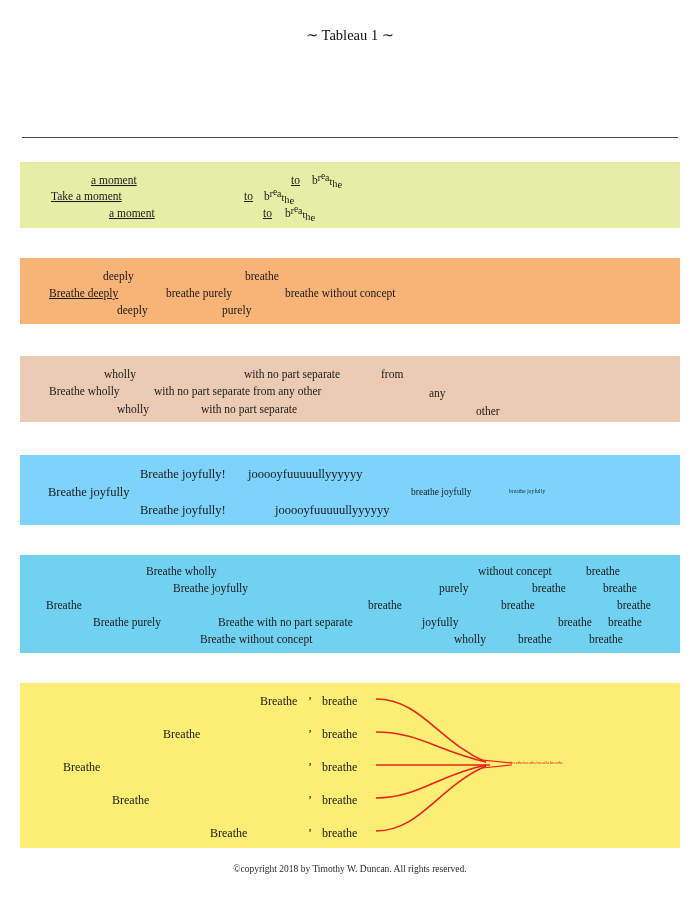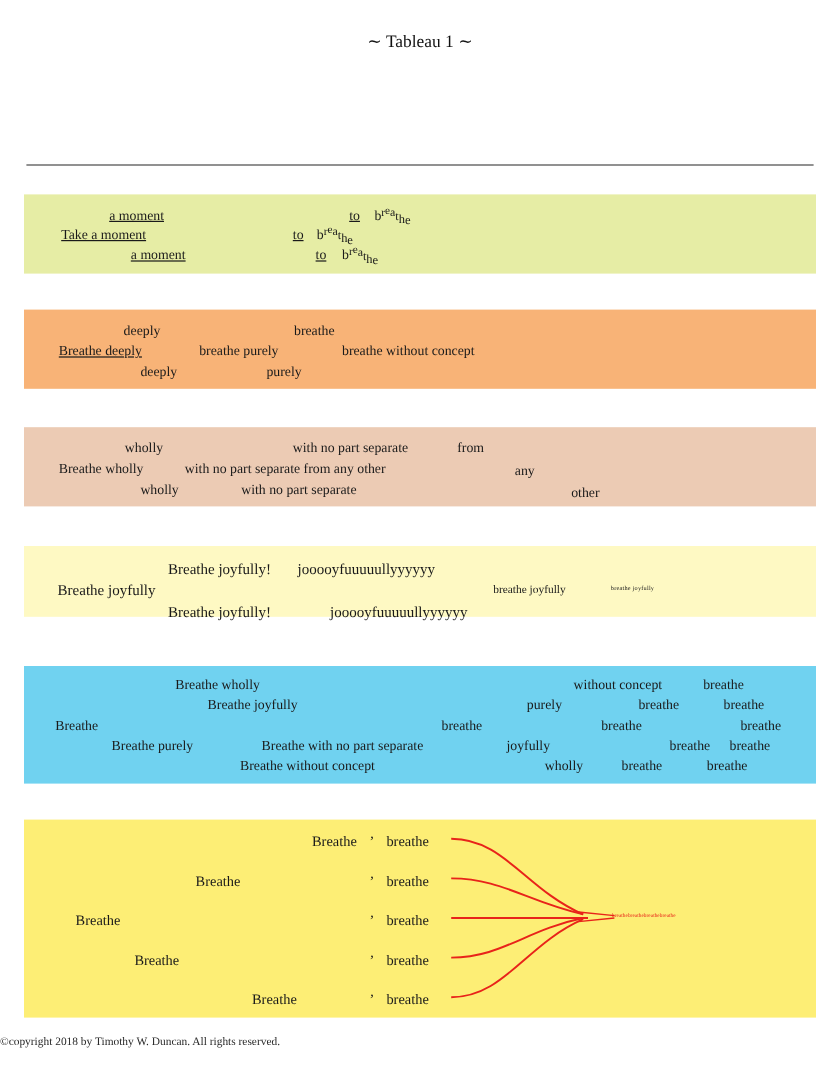--- a/index.html
+++ b/index.html
@@ -51,21 +51,21 @@
 
   
   .band {
     position: absolute;
     left: 20px;
     width: 660px;
   }
   .band-1 { top: 162px;  height: 66px;  background: #e6eda5; }
   .band-2 { top: 258px;  height: 66px;  background: #f8b377; }
   .band-3 { top: 356px;  height: 66px;  background: #eccbb4; }
-  .band-4 { top: 455px;  height: 59px;  background: #fef9c3; }
+  .band-4 { top: 455px;  height: 70px;  background: #7dd3fc; }
   .band-5 { top: 555px;  height: 98px;  background: #70d2f0; }
   .band-6 { top: 683px;  height: 165px; background: #fdee75; }
 
   .tok {
     position: absolute;
     white-space: pre;
     color: #1a1a1a;
     line-height: 1;
   }
 
@@ -107,20 +107,21 @@
     white-space: pre;
     line-height: 1;
   }
 
   
   .footer {
     position: absolute;
     left: 0;
     top: 864px;
     width: 700px;
+    text-align: center;
     font-size: 9.5px;
     color: #2a2a2a;
   }
 </style>
 </head>
 <body>
 
 <div class="page-header">
   <div class="subtitle">∼ Tableau 1 ∼</div>
 </div>

